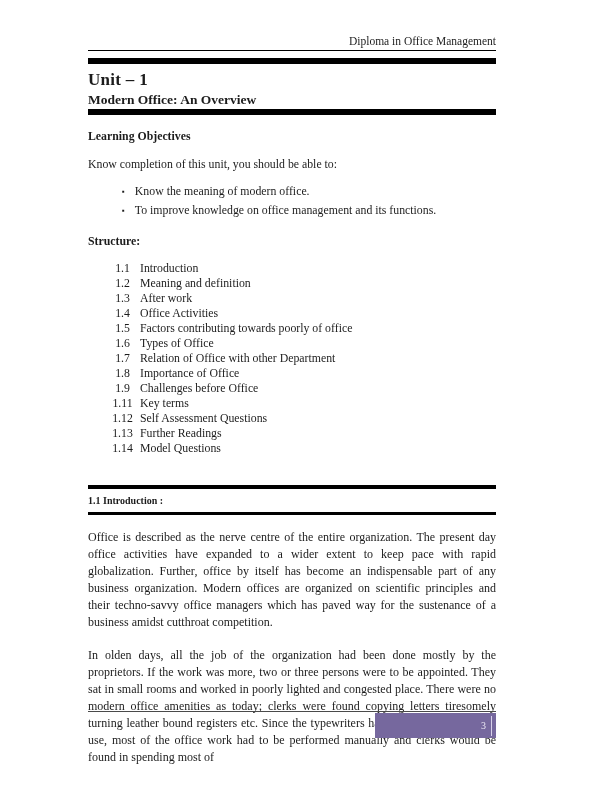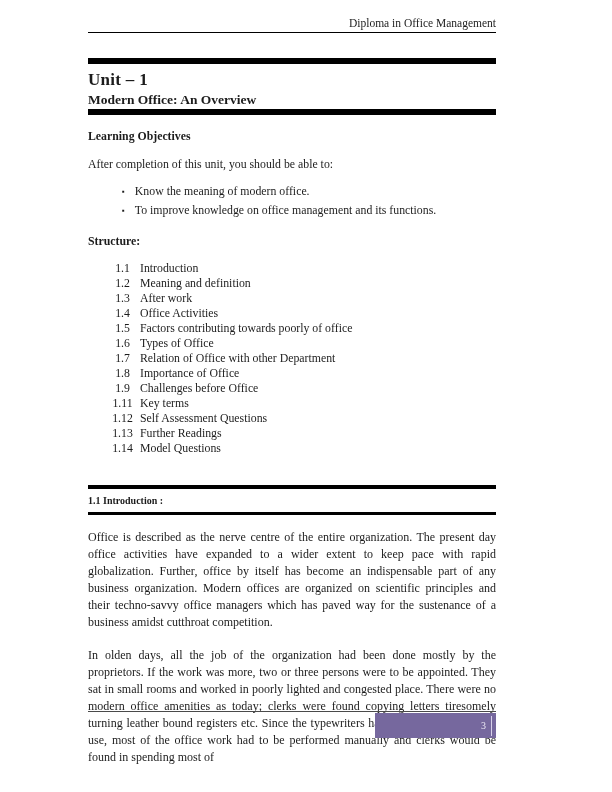--- a/index.html
+++ b/index.html
@@ -6,21 +6,21 @@
   .page{
     position:relative;
     width:612px;height:792px;
     background:#ffffff;
     font-family:"Liberation Serif","DejaVu Serif",serif;
     color:#1c1c1c;
     overflow:hidden;
   }
   
   .header{
-    position:absolute;left:88px;top:17px;width:408px;
+    position:absolute;left:88px;top:35px;width:408px;
     border-bottom:1.5px solid #000;
     padding-bottom:3px;
     text-align:right;
     font-size:11.5px;
   }
   
   .main{position:absolute;left:88px;top:58px;width:408px;}
   .bar{height:6px;background:#000;}
   .bar-thin-top{height:4px;background:#000;}
   .bar-thin-bottom{height:3px;background:#000;}
@@ -79,21 +79,21 @@
   </div>
 
   <div class="main">
 
     <div class="bar"></div>
     <div class="unit-title">Unit – 1</div>
     <div class="unit-subtitle">Modern Office: An Overview</div>
     <div class="bar"></div>
 
     <div class="lo-heading">Learning Objectives</div>
-    <div class="lo-intro">After completion of this unit, you should be able to:</div>
+    <div class="lo-intro">Know completion of this unit, you should be able to:</div>
 
     <ul class="bullets">
       <li>
         <span class="blt">▪</span>
         <span>Know the meaning of modern office.</span>
       </li>
       <li>
         <span class="blt">▪</span>
         <span>To improve knowledge on office management and its functions.</span>
       </li>

